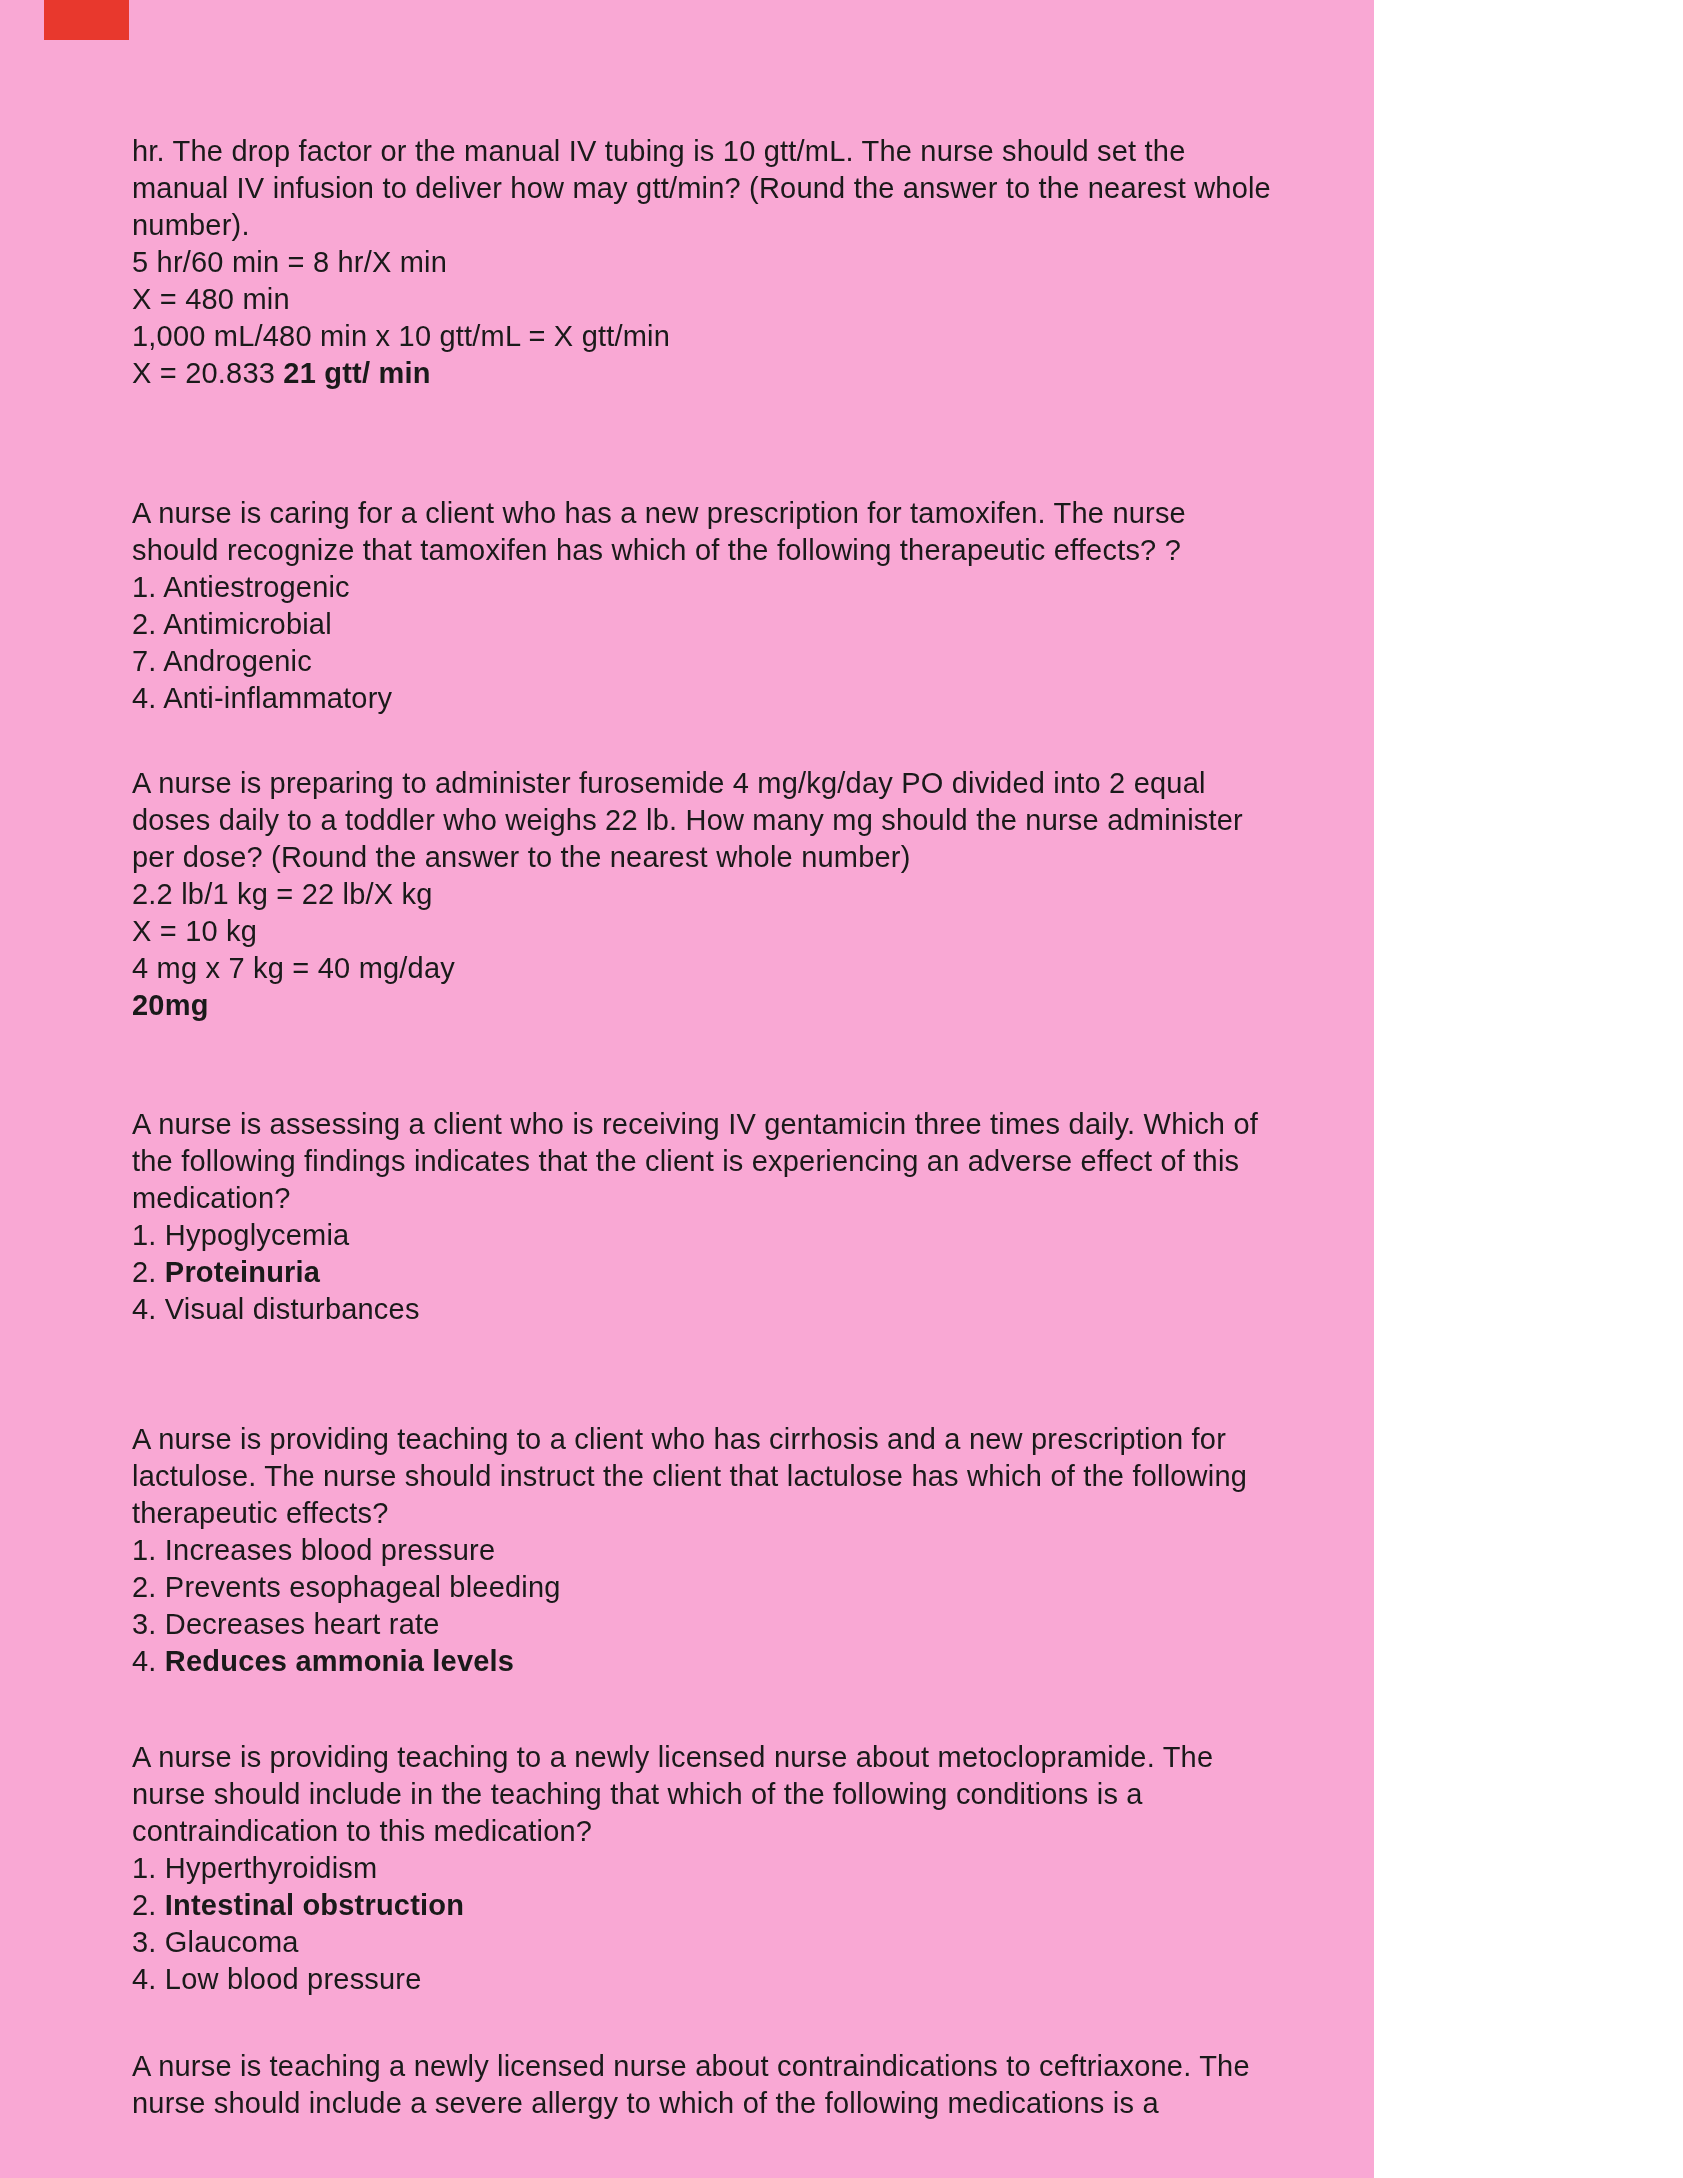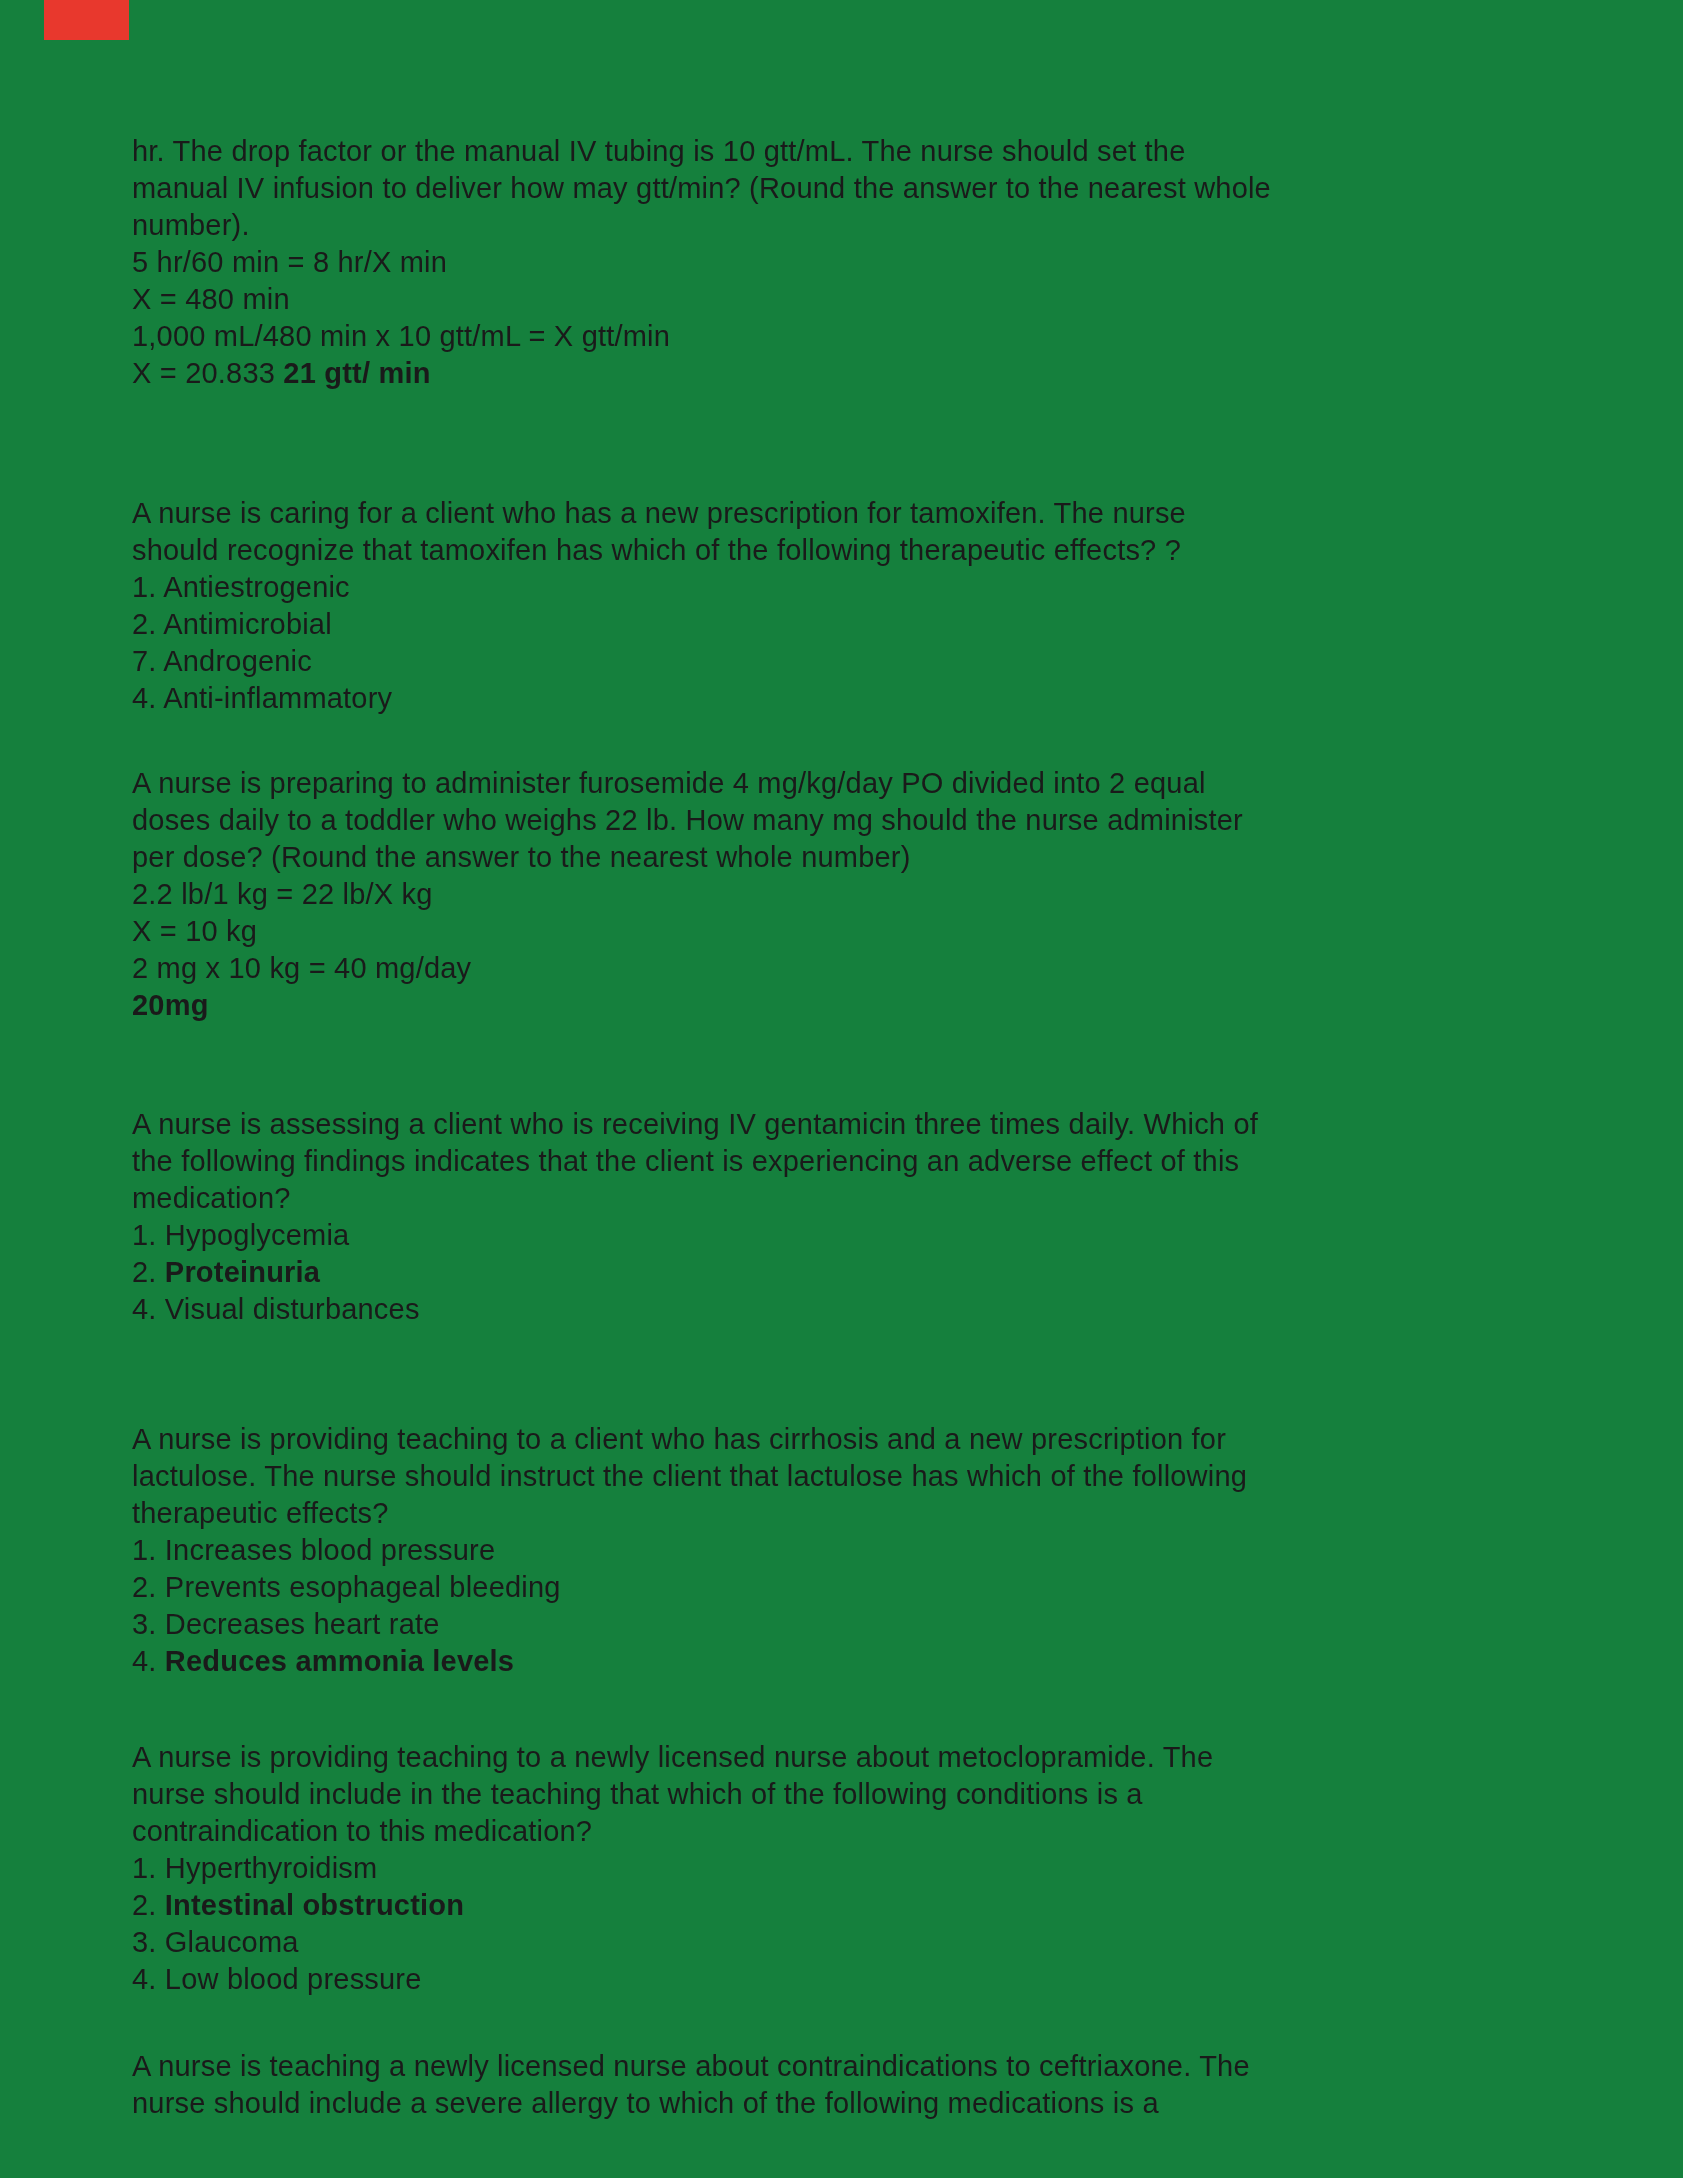--- a/index.html
+++ b/index.html
@@ -9,23 +9,23 @@
   }
   body {
     width: 1683px;
     height: 2178px;
     overflow: hidden;
     font-family: "Liberation Sans", "DejaVu Sans", sans-serif;
     color: #1a1a1a;
   }
   .page {
     position: relative;
-    width: 1683px;
+    width: 1374px;
     height: 2178px;
-    background: #15803d;
+    background: #f9a8d4;
   }
   .red-marker {
     position: absolute;
     left: 44px;
     top: 0;
     width: 85px;
     height: 40px;
   }
   .doc-body {
     position: absolute;
@@ -67,21 +67,21 @@
         <div class="line"><span class="seg">2. Antimicrobial</span></div>
         <div class="line"><span class="seg">7. Androgenic</span></div>
         <div class="line"><span class="seg">4. Anti-inflammatory</span></div>
       </div>
       <div class="paragraph" style="margin-top: 48px;">
         <div class="line"><span class="seg">A nurse is preparing to administer furosemide 4 mg/kg/day PO divided into 2 equal</span></div>
         <div class="line"><span class="seg">doses daily to a toddler who weighs 22 lb. How many mg should the nurse administer</span></div>
         <div class="line"><span class="seg">per dose? (Round the answer to the nearest whole number)</span></div>
         <div class="line"><span class="seg">2.2 lb/1 kg = 22 lb/X kg</span></div>
         <div class="line"><span class="seg">X = 10 kg</span></div>
-        <div class="line"><span class="seg">2 mg x 10 kg = 40 mg/day</span></div>
+        <div class="line"><span class="seg">4 mg x 7 kg = 40 mg/day</span></div>
         <div class="line"><span class="seg-bold">20mg</span></div>
       </div>
       <div class="paragraph" style="margin-top: 82px;">
         <div class="line"><span class="seg">A nurse is assessing a client who is receiving IV gentamicin three times daily. Which of</span></div>
         <div class="line"><span class="seg">the following findings indicates that the client is experiencing an adverse effect of this</span></div>
         <div class="line"><span class="seg">medication?</span></div>
         <div class="line"><span class="seg">1. Hypoglycemia</span></div>
         <div class="line"><span class="seg">2. </span><span class="seg-bold">Proteinuria</span></div>
         <div class="line"><span class="seg">4. Visual disturbances</span></div>
       </div>

